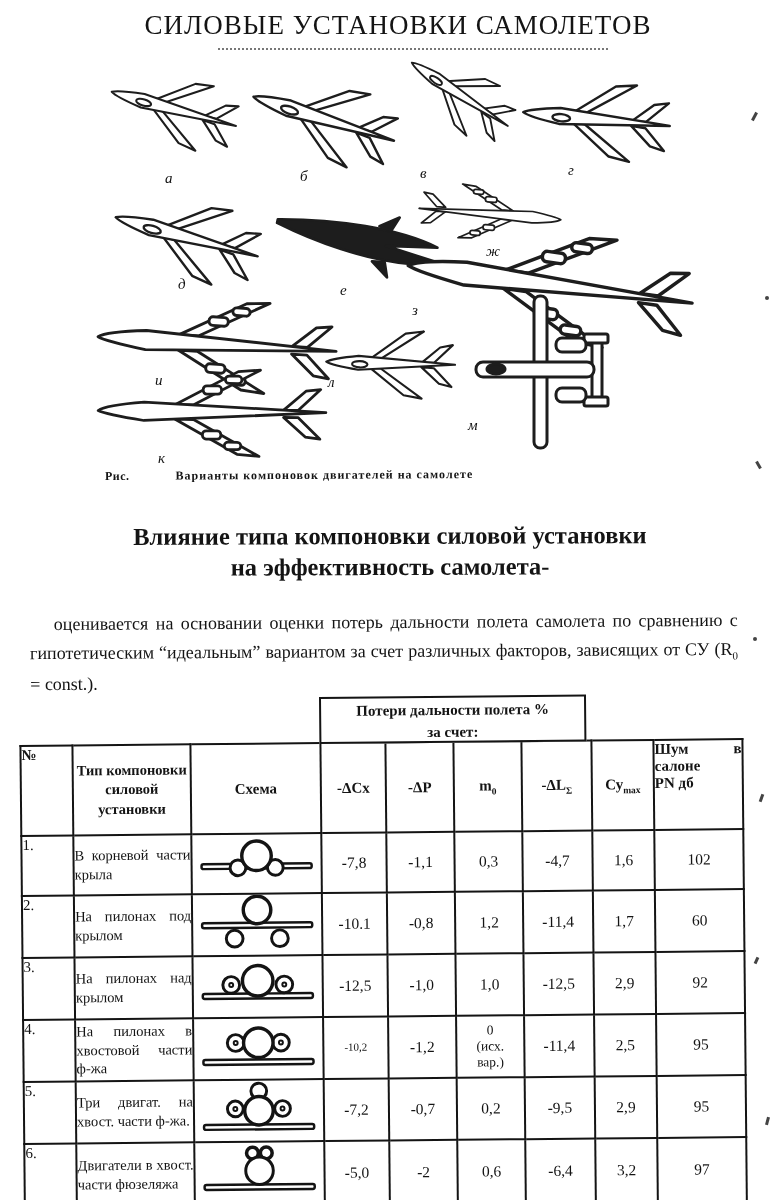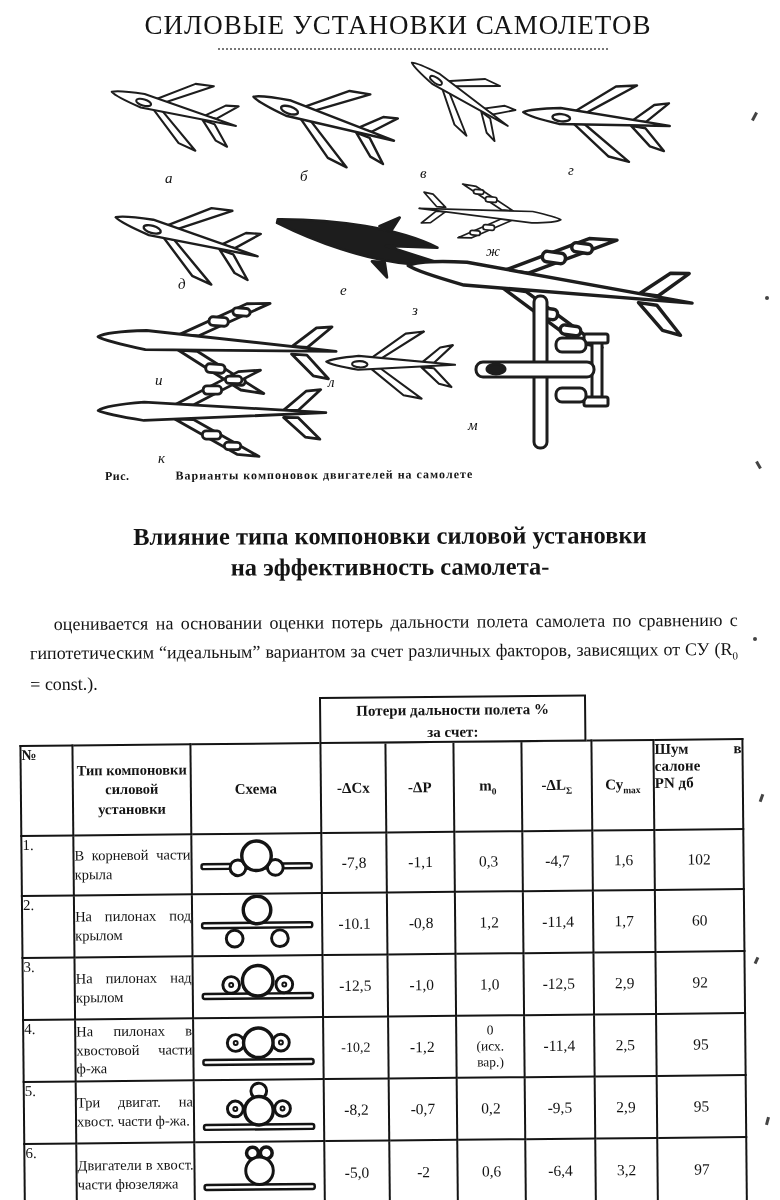--- a/index.html
+++ b/index.html
@@ -286,21 +286,21 @@
         <td class="type">На пилонах в хвостовой части ф-жа</td>
         <td class="schem">
           <svg width="118" height="56" viewBox="0 0 120 56">
             <rect class="sline" x="4" y="41" width="112" height="5" rx="2" stroke-width="2.5"></rect>
             <circle class="sline" cx="37" cy="24" r="8.5" stroke-width="3"></circle>
             <circle class="sline" cx="83" cy="24" r="8.5" stroke-width="3"></circle>
             <circle class="sline" cx="37" cy="24" r="2" stroke-width="2"></circle>
             <circle class="sline" cx="83" cy="24" r="2" stroke-width="2"></circle>
             <circle class="sline" cx="60" cy="24" r="15" stroke-width="3.5"></circle>
           </svg></td>
-        <td class="cdata" style="font-size:14px">-10,2</td>
+        <td class="cdata" style="font-size:11px">-10,2</td>
         <td class="cdata">-1,2</td>
         <td class="cdata" style="font-size:13.5px">0
 (исх.
 вар.)</td>
         <td class="cdata">-11,4</td>
         <td class="cdata">2,5</td>
         <td class="cdata">95</td>
       </tr>
 
       <tr>
@@ -309,21 +309,21 @@
         <td class="schem">
           <svg width="118" height="56" viewBox="0 0 120 56">
             <rect class="sline" x="4" y="44" width="112" height="5" rx="2" stroke-width="2.5"></rect>
             <circle class="sline" cx="60" cy="10" r="8" stroke-width="3"></circle>
             <circle class="sline" cx="36" cy="28" r="8" stroke-width="3"></circle>
             <circle class="sline" cx="84" cy="28" r="8" stroke-width="3"></circle>
             <circle class="sline" cx="36" cy="28" r="2" stroke-width="2"></circle>
             <circle class="sline" cx="84" cy="28" r="2" stroke-width="2"></circle>
             <circle class="sline" cx="60" cy="30" r="14.5" stroke-width="3.5"></circle>
           </svg></td>
-        <td class="cdata">-8,2</td>
+        <td class="cdata">-7,2</td>
         <td class="cdata">-0,7</td>
         <td class="cdata">0,2</td>
         <td class="cdata">-9,5</td>
         <td class="cdata">2,9</td>
         <td class="cdata">95</td>
       </tr>
 
       <tr>
         <td class="num">6.</td>
         <td class="type">Двигатели в хвост. части фюзеляжа</td>

